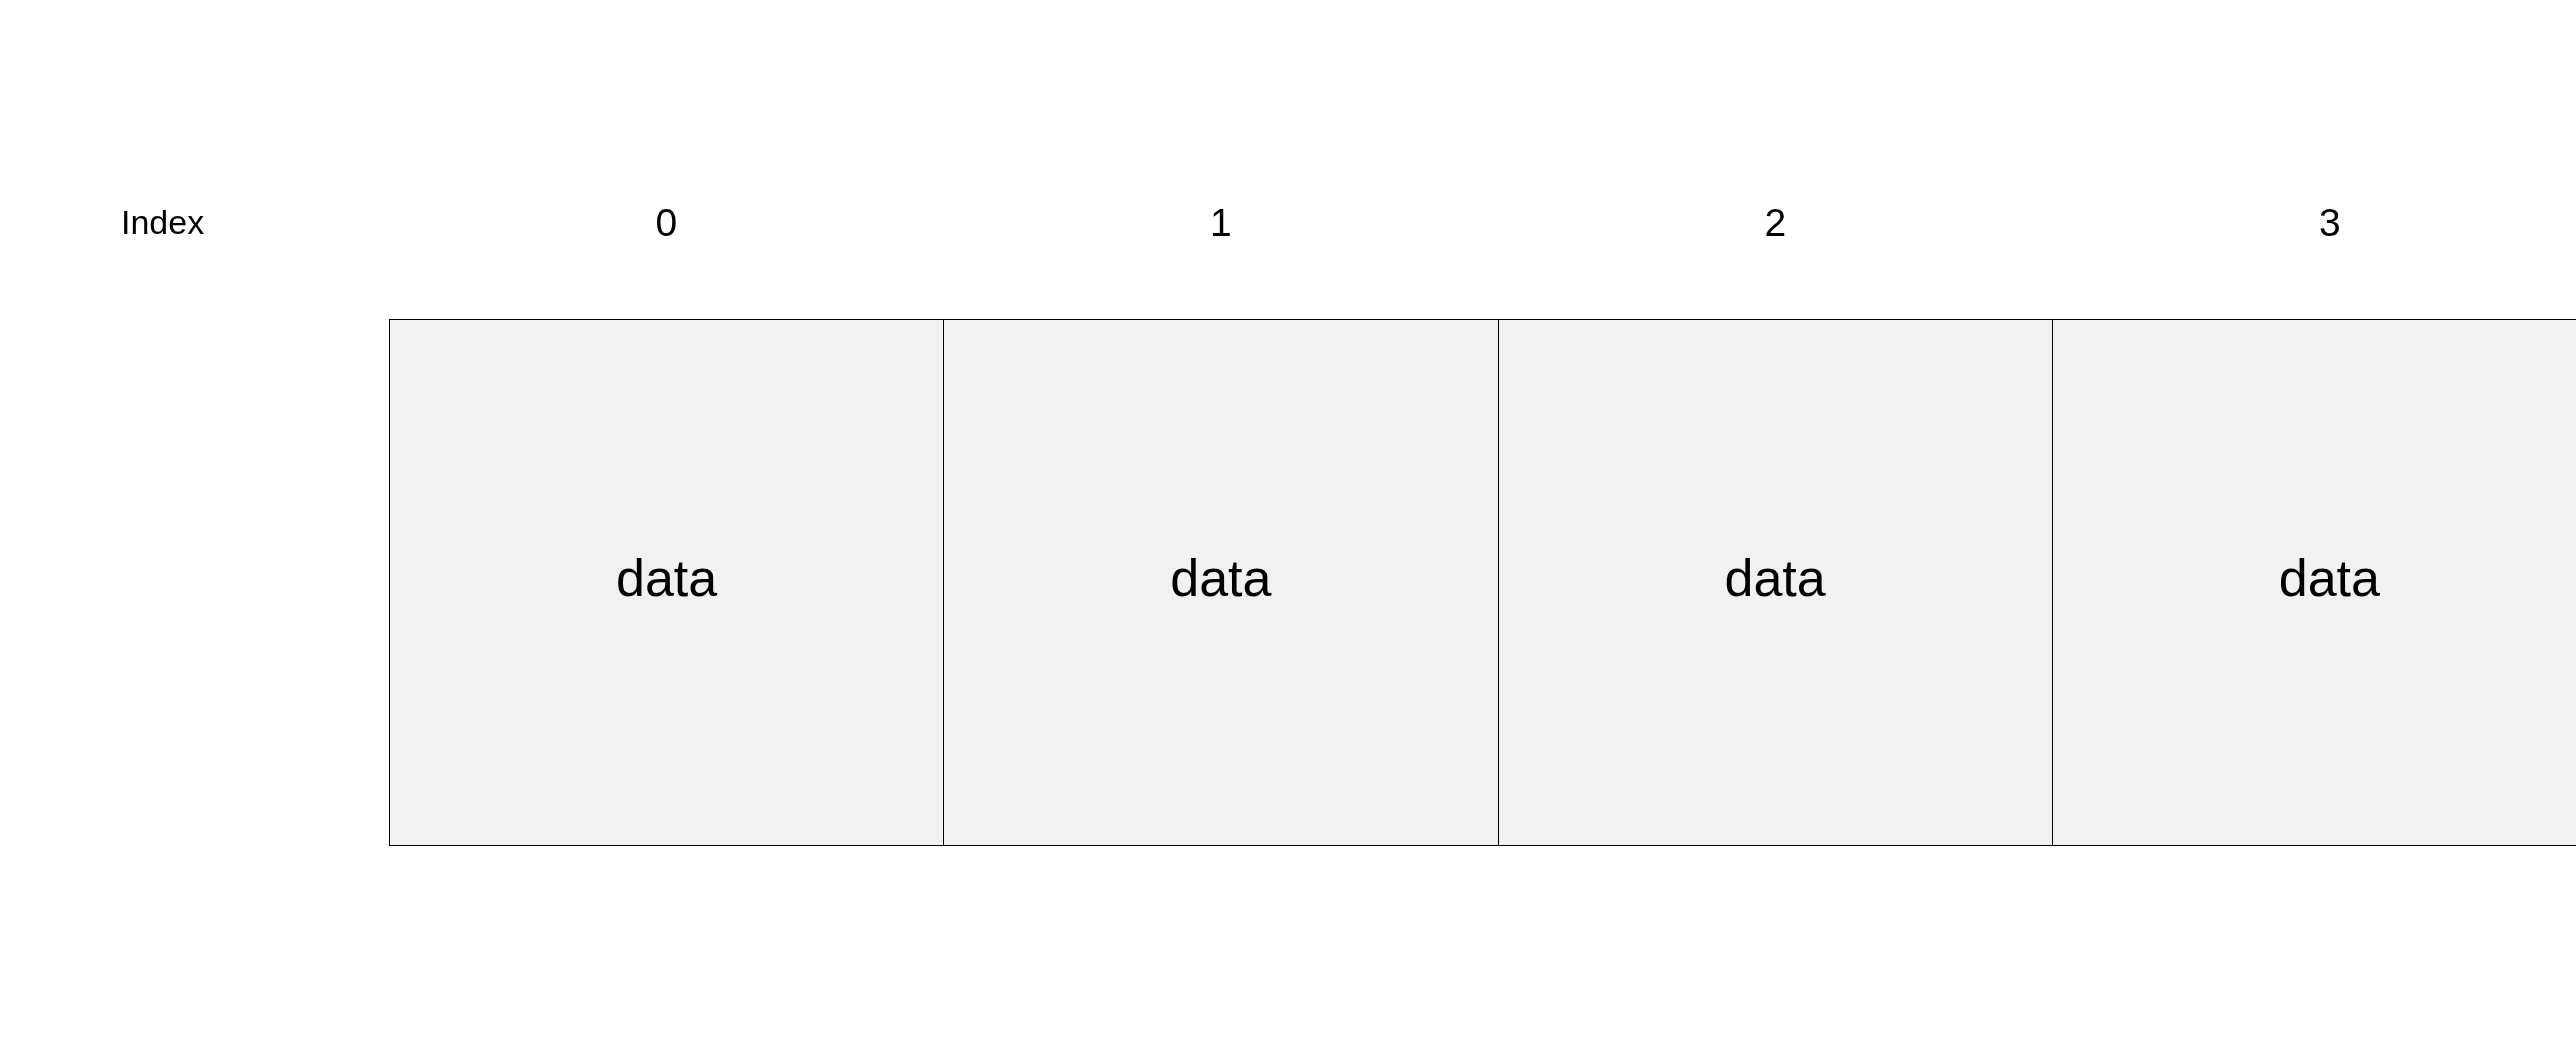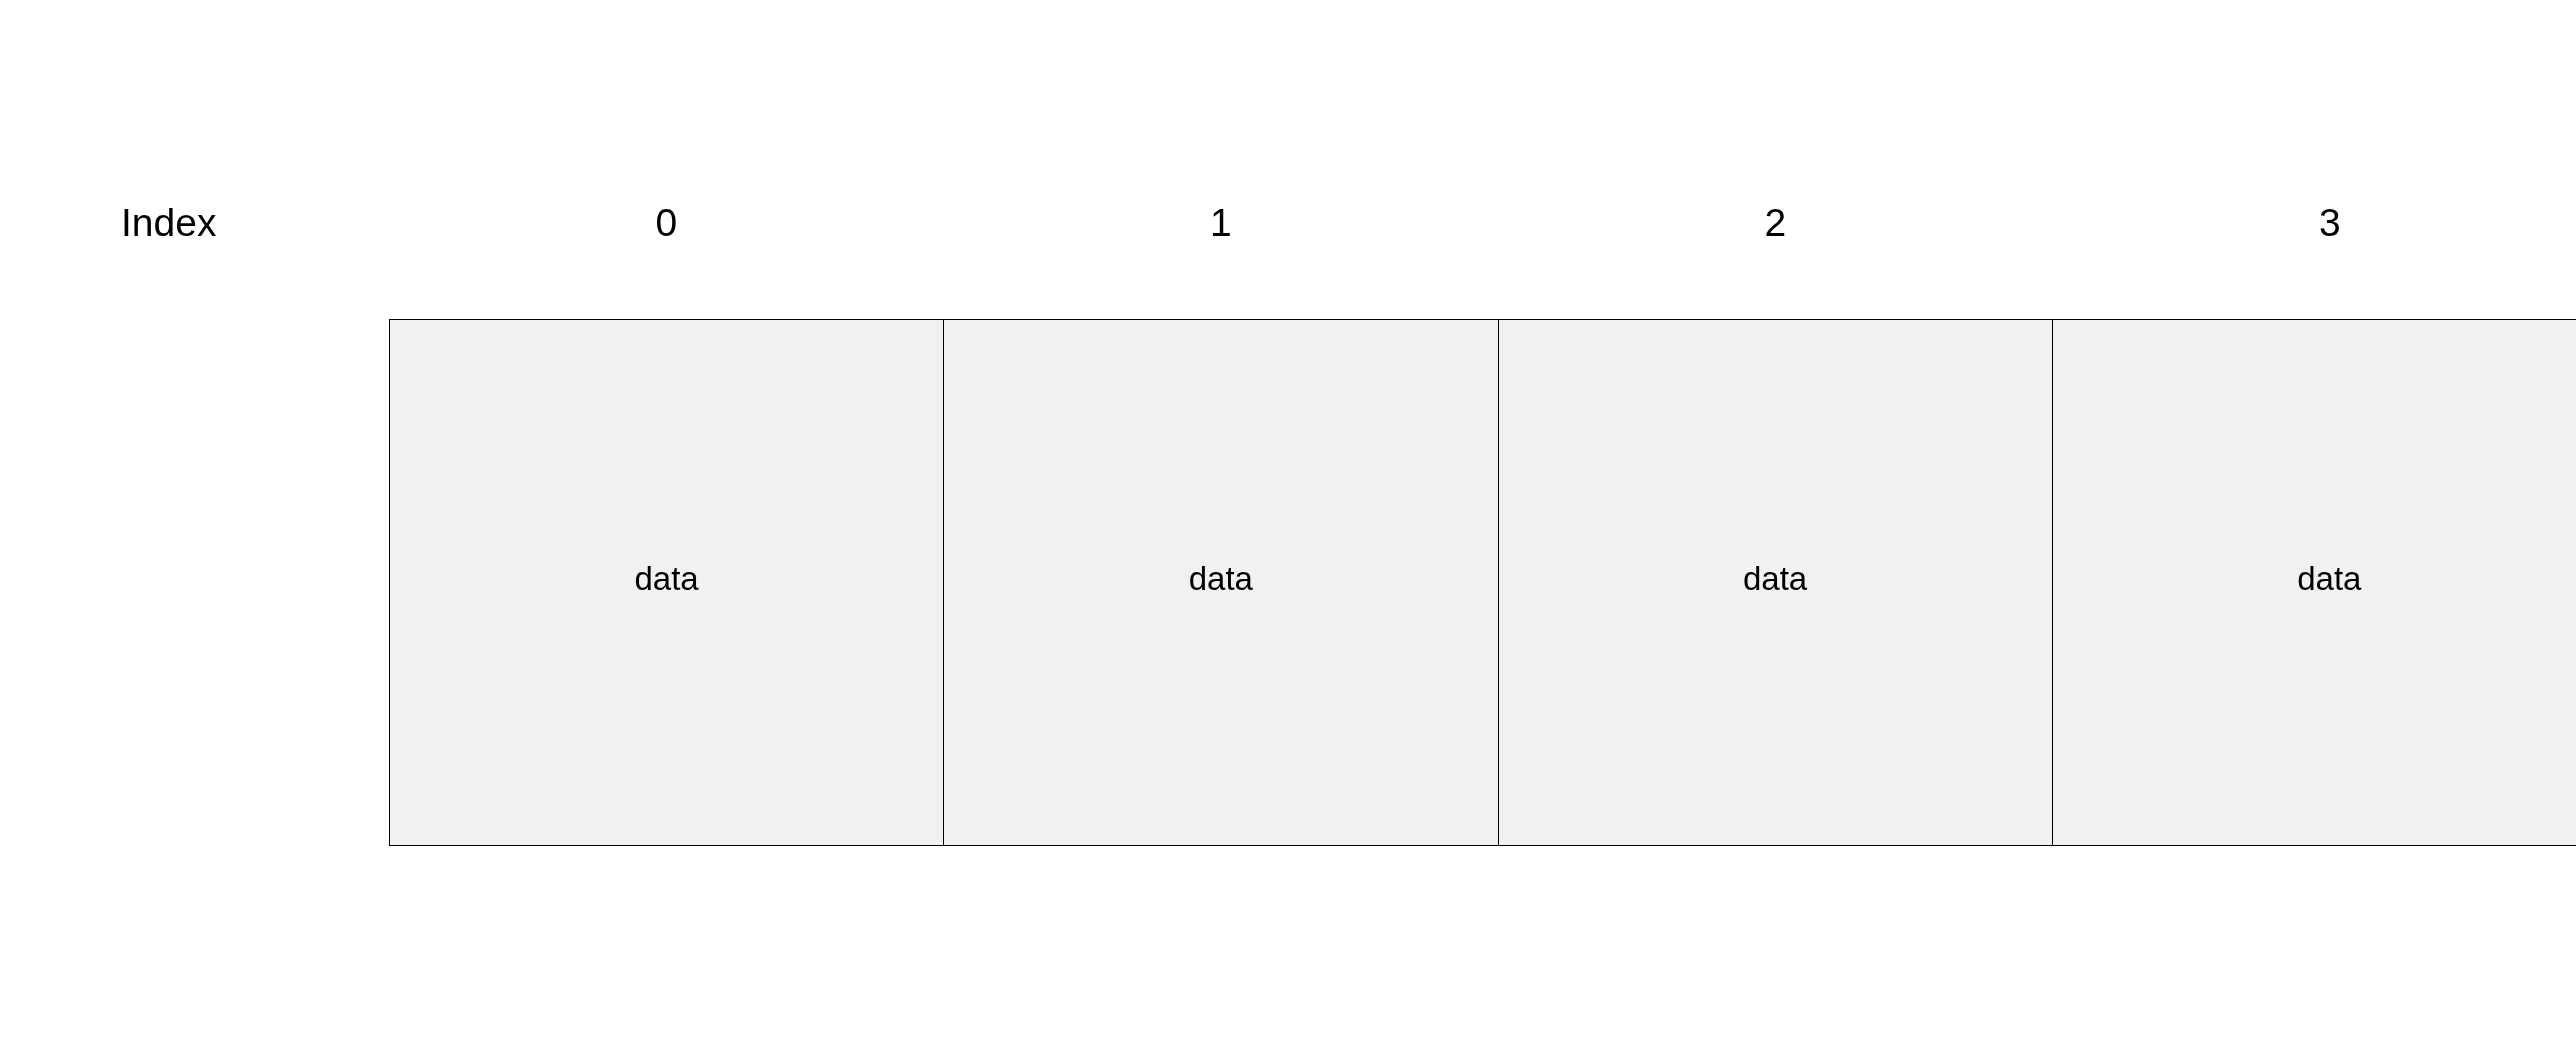--- a/index.html
+++ b/index.html
@@ -28,21 +28,21 @@
     left: 0;
     top: 193px;
     width: 2856px;
     height: 59px;
   }
 
   .index-label {
     position: absolute;
     left: 121px;
     top: 0;
-    font-size: 39px;
+    font-size: 34px;
     line-height: 59px;
     color: #000000;
     white-space: nowrap;
   }
 
   .index-numbers {
     position: absolute;
     left: 389px;
     top: 0;
     width: 2218px;
@@ -78,21 +78,21 @@
     justify-content: center;
     background: #f1f1f1;
     border-right: 1.5px solid #000000;
     box-sizing: border-box;
   }
   .cell:last-child {
     border-right: none;
   }
 
   .cell-label {
-    font-size: 33px;
+    font-size: 52px;
     line-height: 1;
     color: #000000;
     position: relative;
     top: -4.1px;
   }
 </style>
 </head>
 <body>
 
 <div id="canvas">

